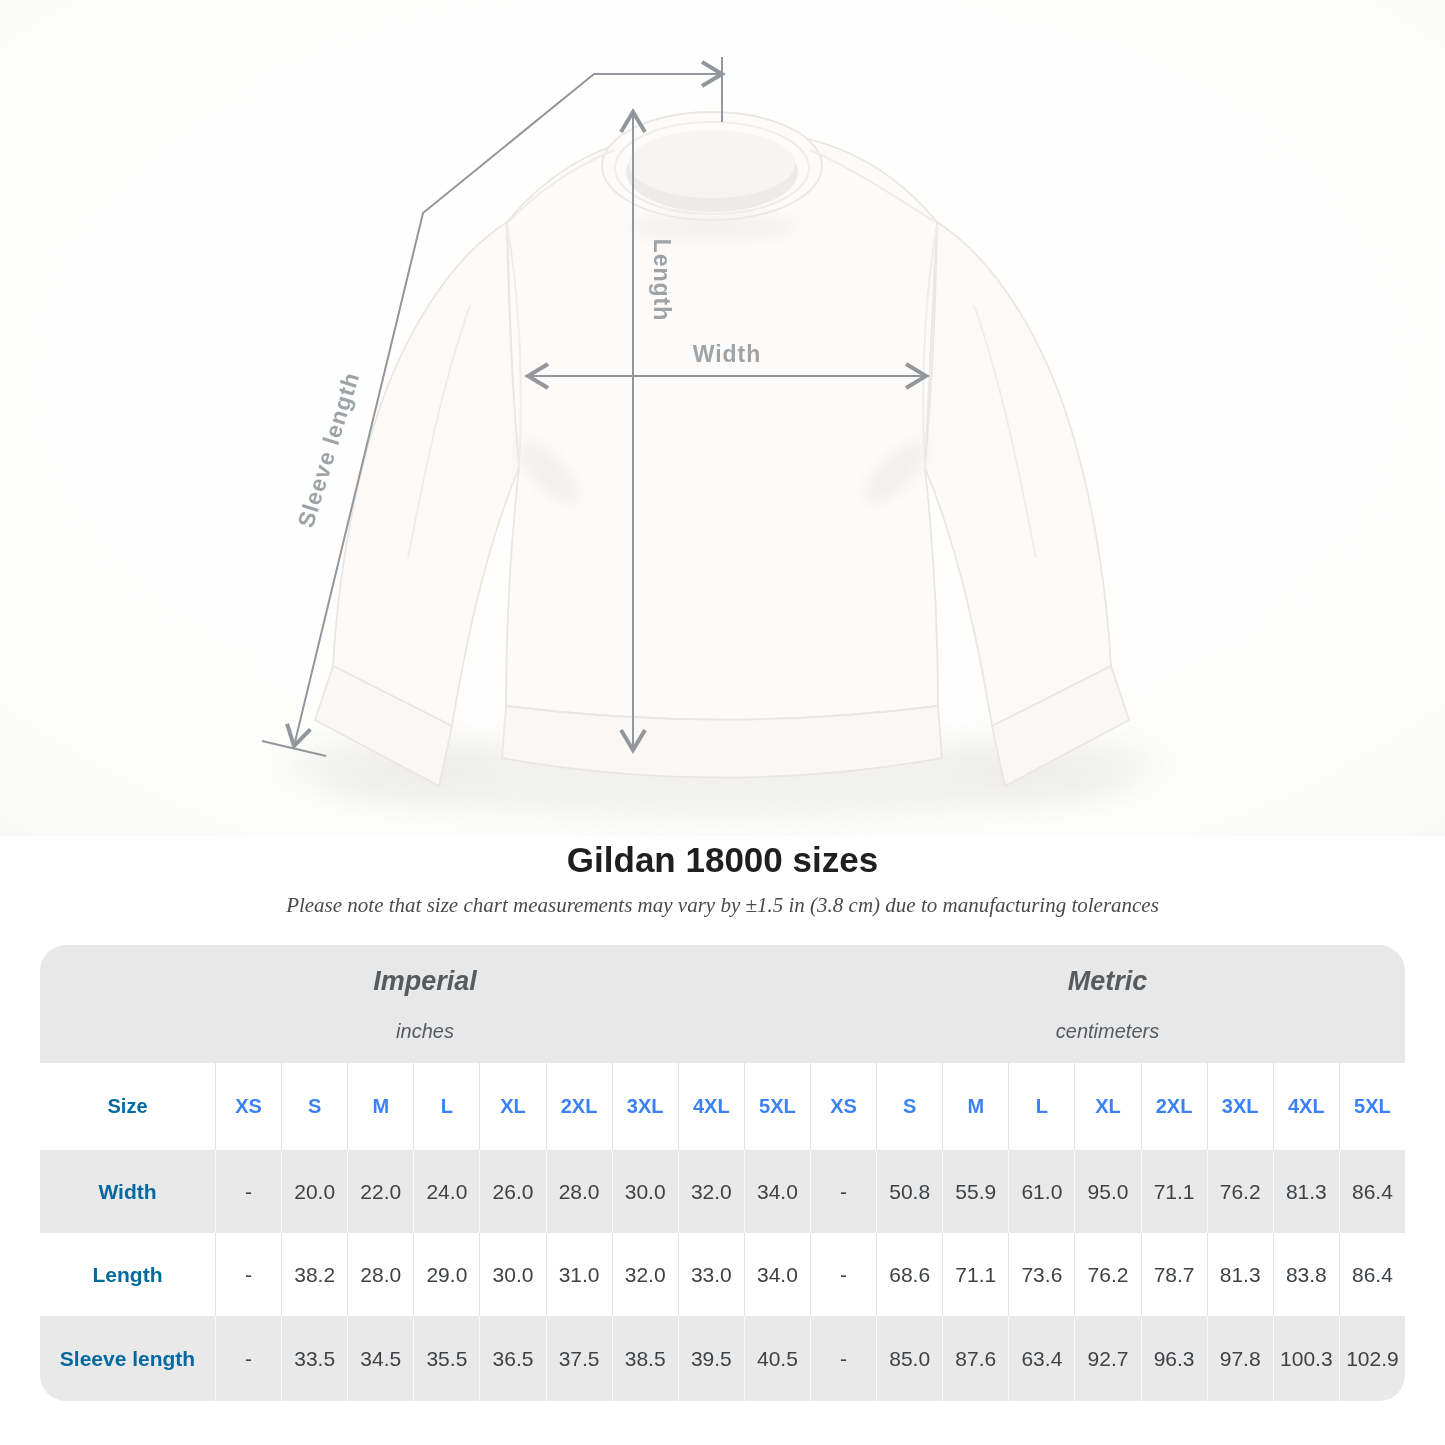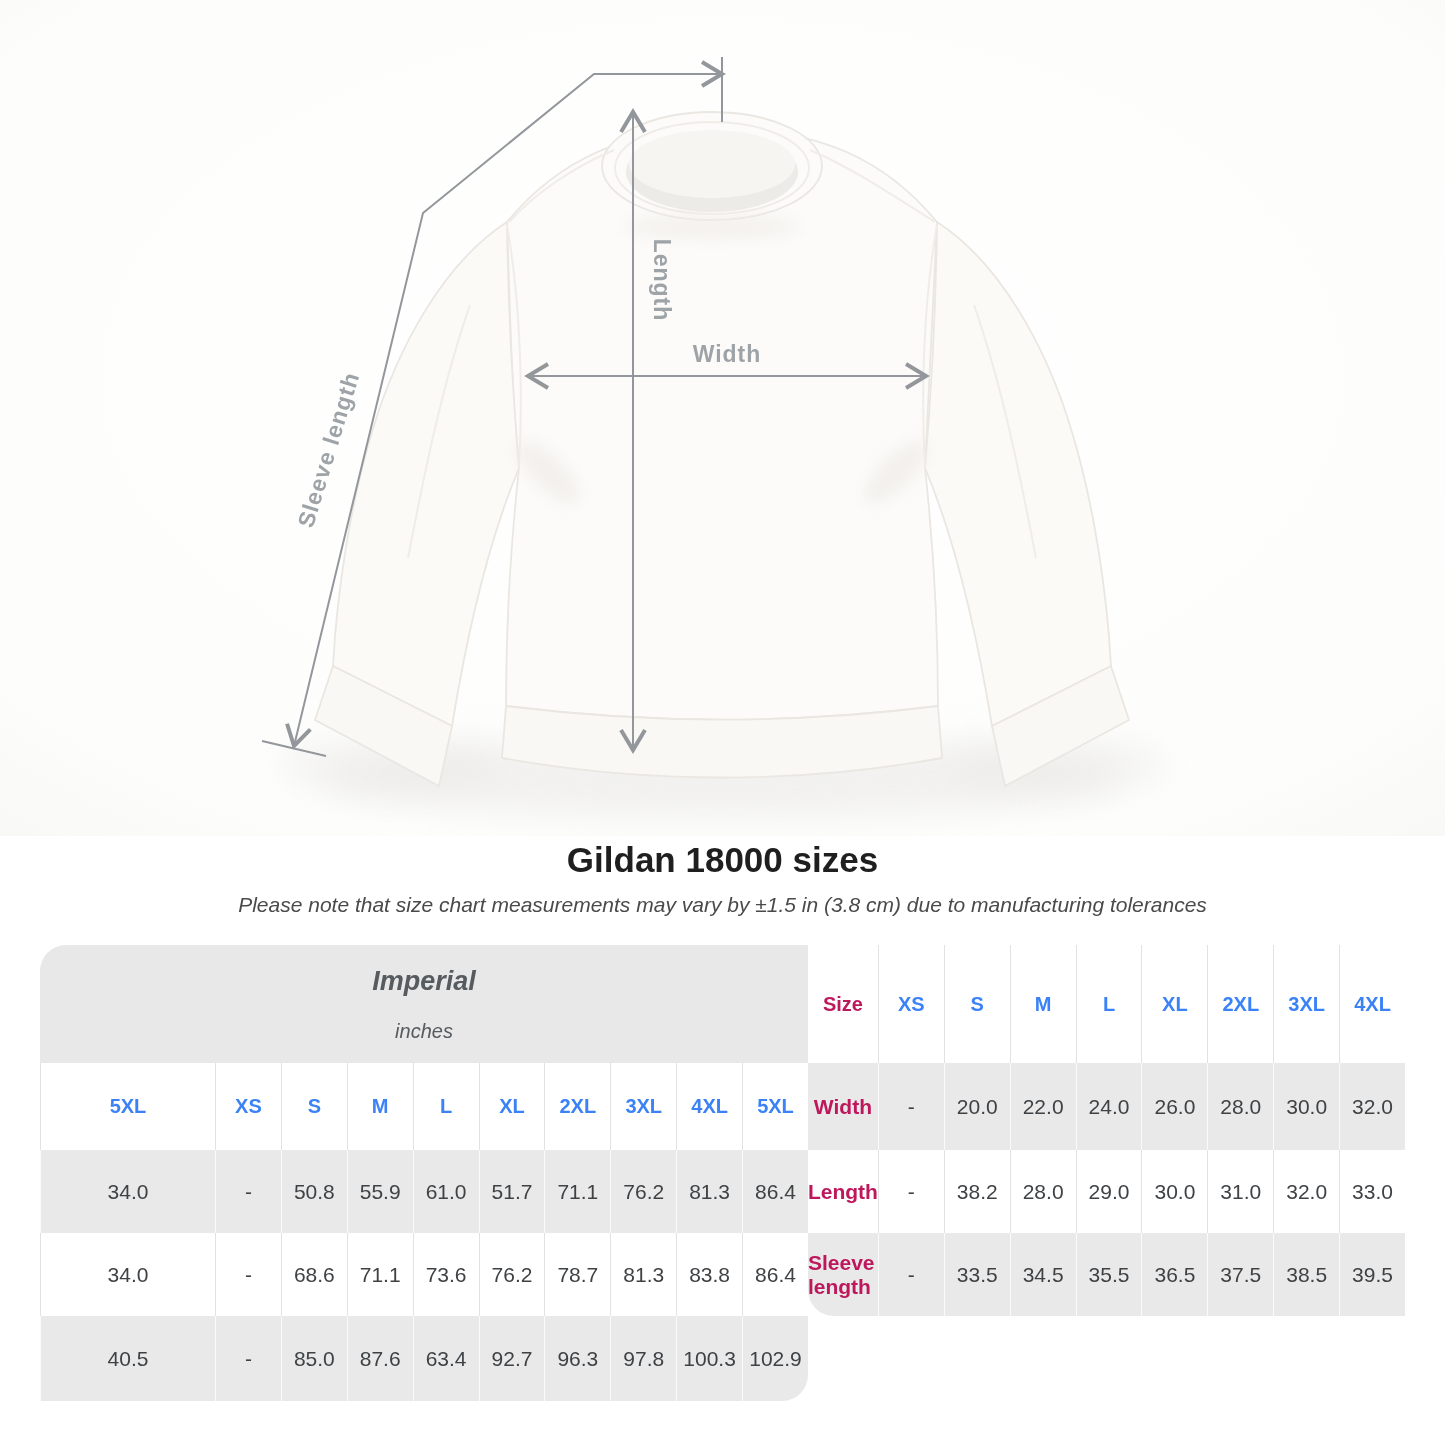--- a/index.html
+++ b/index.html
@@ -20,21 +20,21 @@
     font-weight:bold; font-size:23px; fill:#9ea3a7; letter-spacing:1px;
   }
 
   
   .main-title {
     position:absolute; top:840px; left:0; width:1445px;
     text-align:center; font-size:35px; font-weight:bold; color:#1f1f1f;
   }
   .sub-title {
     position:absolute; top:893px; left:0; width:1445px;
-    text-align:center; font-size:21px; font-style:italic; color:#4a4a4a;
+    text-align:center; font-size:21px; font-style:italic; color:#4a4a4a;font-family:Liberation Serif, serif;
   }
 
   
   .size-table {
     position:absolute; top:945px; left:40px; width:1365px;
     display:grid;
     grid-template-columns:175px repeat(18, 1fr);
     grid-template-rows:118px 87px 83px 83px 85px;
   }
   .band {
@@ -47,21 +47,21 @@
   .band-unit { font-size:20px; font-style:italic; color:#565b60; margin-top:23px; }
 
   .c {
     display:flex; align-items:center; justify-content:center;
     font-size:21px; color:#3f4245;
     border-left:1px solid #e2e2e2;
     background:#ffffff;
   }
   .c.first { border-left:none; }
   .c.hd  { font-weight:bold; font-size:20px; color:#3b82f6; }
-  .c.lab { font-weight:bold; color:#be185d; }
+  .c.lab { font-weight:bold; color:#0369a1; }
   .c.g   { background:#e9e9e9; border-left:1px solid #fafafa; }
   .c.g.first { border-left:none; }
   .rb-l { border-radius:0 0 0 26px; }
   .rb-r { border-radius:0 0 26px 0; }
 </style>
 </head>
 <body>
 
 <div class="page">
 
@@ -154,20 +154,24 @@
   </div>
 
   <div class="main-title">Gildan 18000 sizes</div>
   <div class="sub-title">Please note that size chart measurements may vary by ±1.5 in (3.8 cm) due to manufacturing tolerances</div>
 
   <div class="size-table">
 
     <div class="band band-l">
       <div class="band-name">Imperial</div>
       <div class="band-unit">inches</div>
+    </div>
+    <div class="band band-r">
+      <div class="band-name">Metric</div>
+      <div class="band-unit">centimeters</div>
     </div>
 
     <div class="c hd lab first">Size</div>
     <div class="c hd">XS</div>
     <div class="c hd">S</div>
     <div class="c hd">M</div>
     <div class="c hd">L</div>
     <div class="c hd">XL</div>
     <div class="c hd">2XL</div>
     <div class="c hd">3XL</div>
@@ -190,21 +194,21 @@
     <div class="c g">24.0</div>
     <div class="c g">26.0</div>
     <div class="c g">28.0</div>
     <div class="c g">30.0</div>
     <div class="c g">32.0</div>
     <div class="c g">34.0</div>
     <div class="c g">-</div>
     <div class="c g">50.8</div>
     <div class="c g">55.9</div>
     <div class="c g">61.0</div>
-    <div class="c g">51.7</div>
+    <div class="c g">95.0</div>
     <div class="c g">71.1</div>
     <div class="c g">76.2</div>
     <div class="c g">81.3</div>
     <div class="c g">86.4</div>
 
     <div class="c lab first">Length</div>
     <div class="c">-</div>
     <div class="c">38.2</div>
     <div class="c">28.0</div>
     <div class="c">29.0</div>

